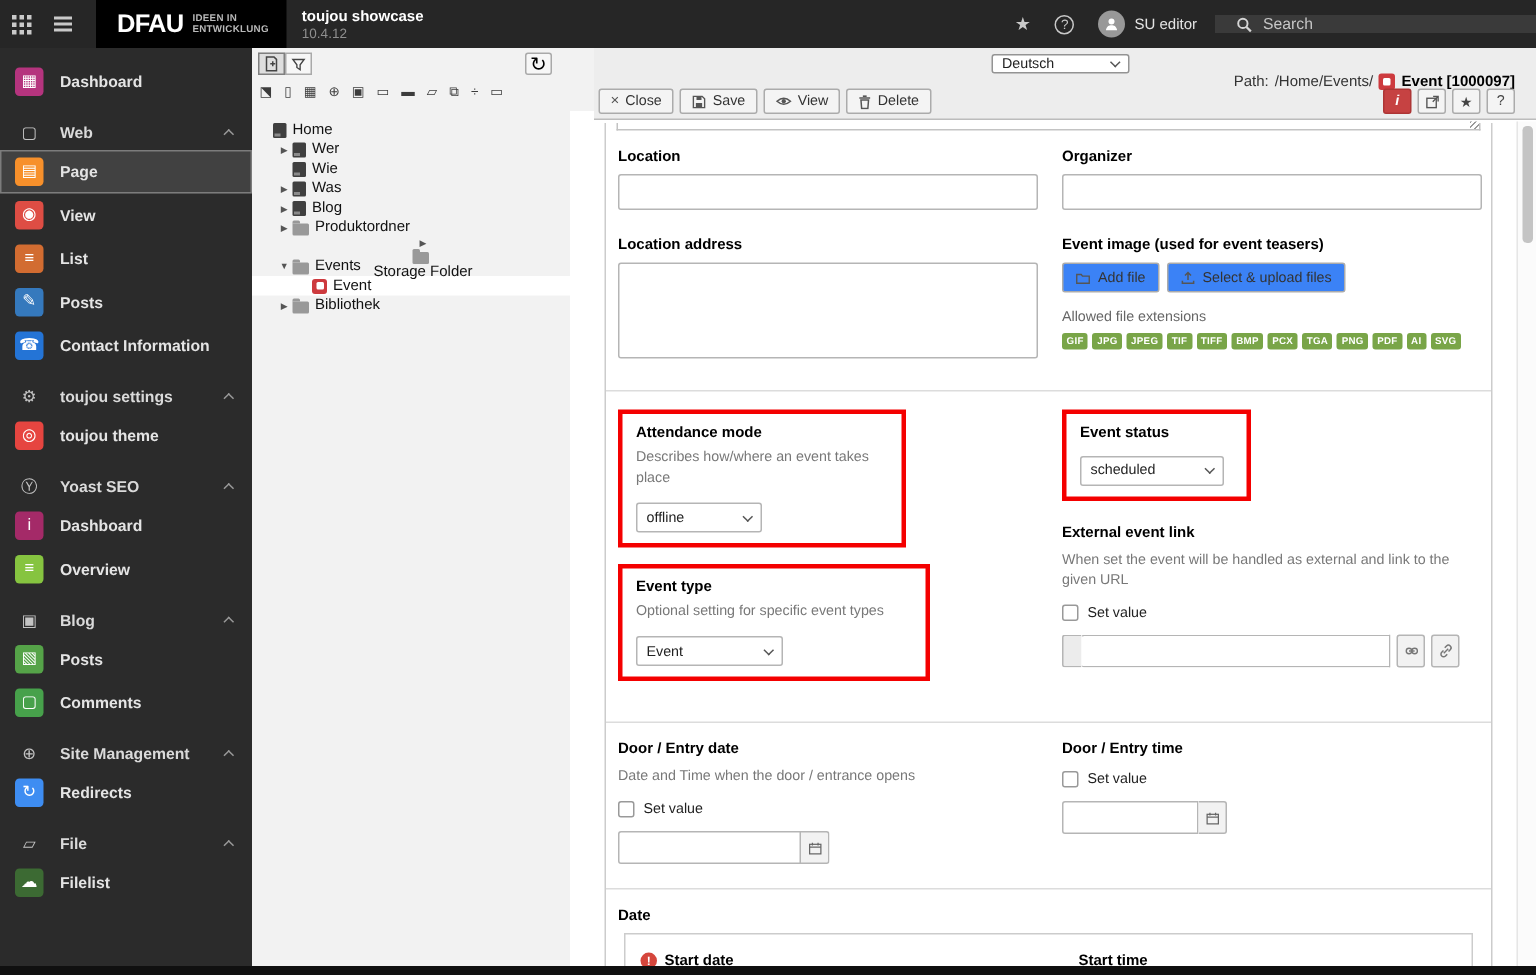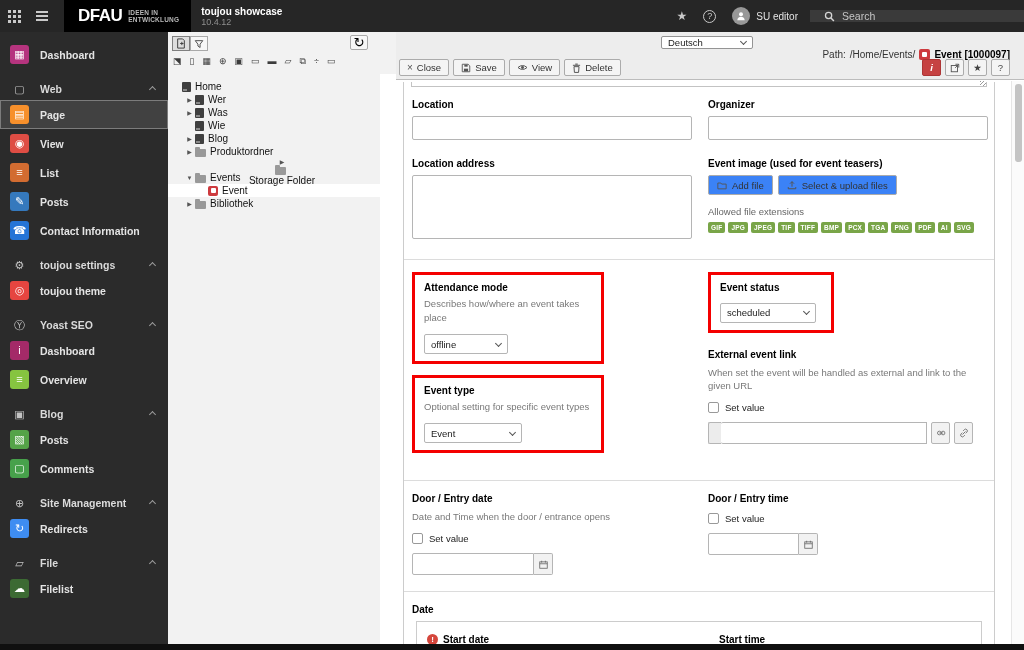--- a/index.html
+++ b/index.html
@@ -338,29 +338,29 @@
     <span class="t-label">Home</span>
   </div>
 
   <div class="t-row" style="padding-left: 16px;">
     <span class="t-toggle">▶</span>
     <span class="t-icon ti-page"></span>
     <span class="t-label">Wer</span>
   </div>
 
   <div class="t-row" style="padding-left: 16px;">
+    <span class="t-toggle"></span>
+    <span class="t-icon ti-page"></span>
+    <span class="t-label">Wie</span>
+  </div>
+
+  <div class="t-row" style="padding-left: 16px;">
     <span class="t-toggle">▶</span>
     <span class="t-icon ti-page"></span>
     <span class="t-label">Was</span>
-  </div>
-
-  <div class="t-row" style="padding-left: 16px;">
-    <span class="t-toggle"></span>
-    <span class="t-icon ti-page"></span>
-    <span class="t-label">Wie</span>
   </div>
 
   <div class="t-row" style="padding-left: 16px;">
     <span class="t-toggle">▶</span>
     <span class="t-icon ti-page"></span>
     <span class="t-label">Blog</span>
   </div>
 
   <div class="t-row" style="padding-left: 16px;">
     <span class="t-toggle">▶</span>
@@ -521,21 +521,21 @@
     <div class="sec">
       <div>
         <div class="redbox" style="width:192px">
           <label class="flabel">Attendance mode</label>
           <div class="fdesc">Describes how/where an event takes place</div>
           <div class="fsel" style="width:84px">
             <span>offline</span>
             <i class="chev-dn"></i>
           </div>
         </div>
-        <div class="redbox" style="width:192px;margin-top:4px">
+        <div class="redbox" style="width:208px;margin-top:4px">
           <label class="flabel">Event type</label>
           <div class="fdesc">Optional setting for specific event types</div>
           <div class="fsel" style="width:98px">
             <span>Event</span>
             <i class="chev-dn"></i>
           </div>
         </div>
       </div>
       <div>
         <div class="redbox" style="width:126px">

